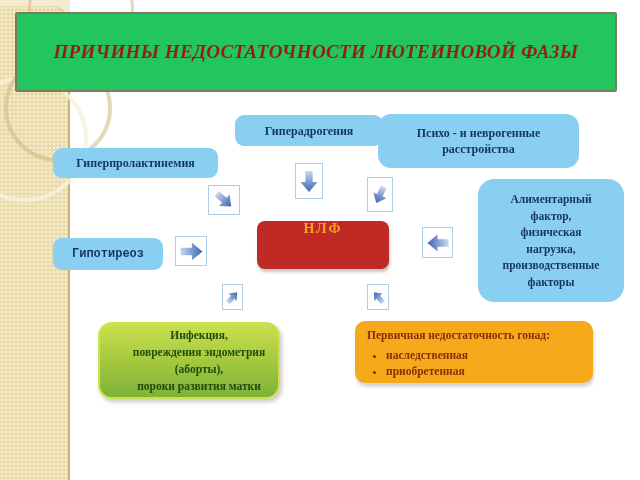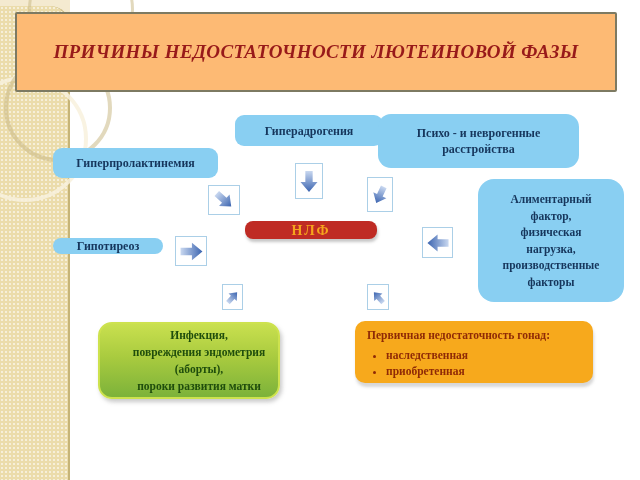--- a/index.html
+++ b/index.html
@@ -22,46 +22,46 @@
     border-right:2px solid #c6b477;
     border-top-right-radius:20px;
   }
   .deco-circle{position:absolute;border-radius:50%;background:transparent;}
   .circle-1{left:-38px;top:76px;width:118px;height:118px;border:4px solid rgba(248,241,221,0.85);}
   .circle-2{left:4px;top:54px;width:100px;height:100px;border:4px solid rgba(203,185,134,0.55);}
   .circle-3{left:28px;top:-44px;width:100px;height:100px;border:3px solid rgba(203,185,134,0.55);}
   
   .title-box{
     position:absolute;left:15px;top:12px;width:598px;height:76px;
-    background:#fdba74;border:2px solid #7d7a62;border-radius:2px;
+    background:#22c55e;border:2px solid #7d7a62;border-radius:2px;
     display:flex;align-items:center;justify-content:center;
   }
   .title-text{
     font-size:19px;font-weight:bold;font-style:italic;color:#981a1a;
     letter-spacing:0.4px;text-align:center;padding:0 14px;
   }
   
   .bluebox{
     position:absolute;background:#89cff2;border-radius:9px;
     display:flex;align-items:center;justify-content:center;
     color:#16365c;font-weight:bold;font-size:12px;text-align:center;
     line-height:16px;
   }
   .box-hyperandrogenia{left:235px;top:115px;width:148px;height:31px;}
   .box-psycho{left:378px;top:114px;width:201px;height:54px;border-radius:13px;padding:0 6px;box-sizing:border-box;}
   .box-hyperprolactinemia{left:53px;top:148px;width:165px;height:30px;}
-  .box-hypothyreosis{left:53px;top:238px;width:110px;height:16px;}
+  .box-hypothyreosis{left:53px;top:238px;width:110px;height:32px;font-family:Liberation Mono, monospace;}
   .box-alimentary{
     left:478px;top:179px;width:146px;height:123px;border-radius:16px;
     padding:4px 22px;box-sizing:border-box;line-height:16.5px;font-size:11.5px;
   }
   .nlf-box{
-    position:absolute;left:245px;top:221px;width:132px;height:18px;
+    position:absolute;left:257px;top:221px;width:132px;height:48px;
     background:#bf2b24;border-radius:8px;
-    display:flex;align-items:flex-end;justify-content:center;
+    display:flex;align-items:flex-start;justify-content:center;
     color:#f6a41c;font-weight:bold;font-size:14px;letter-spacing:2px;
     box-shadow:1px 3px 3px rgba(130,130,130,0.45);
   }
   .green-box{
     position:absolute;left:98px;top:322px;width:182px;height:77px;
     background:linear-gradient(to bottom,#c9e04f 0%,#a9cb3f 45%,#7cb23a 100%);
     border:2px solid #cde24e;border-radius:14px;box-sizing:border-box;
     display:flex;flex-direction:column;align-items:center;justify-content:center;
     color:#1f4d0c;font-weight:bold;font-size:11.5px;line-height:17px;text-align:center;
     box-shadow:2px 3px 4px rgba(120,120,120,0.4);

